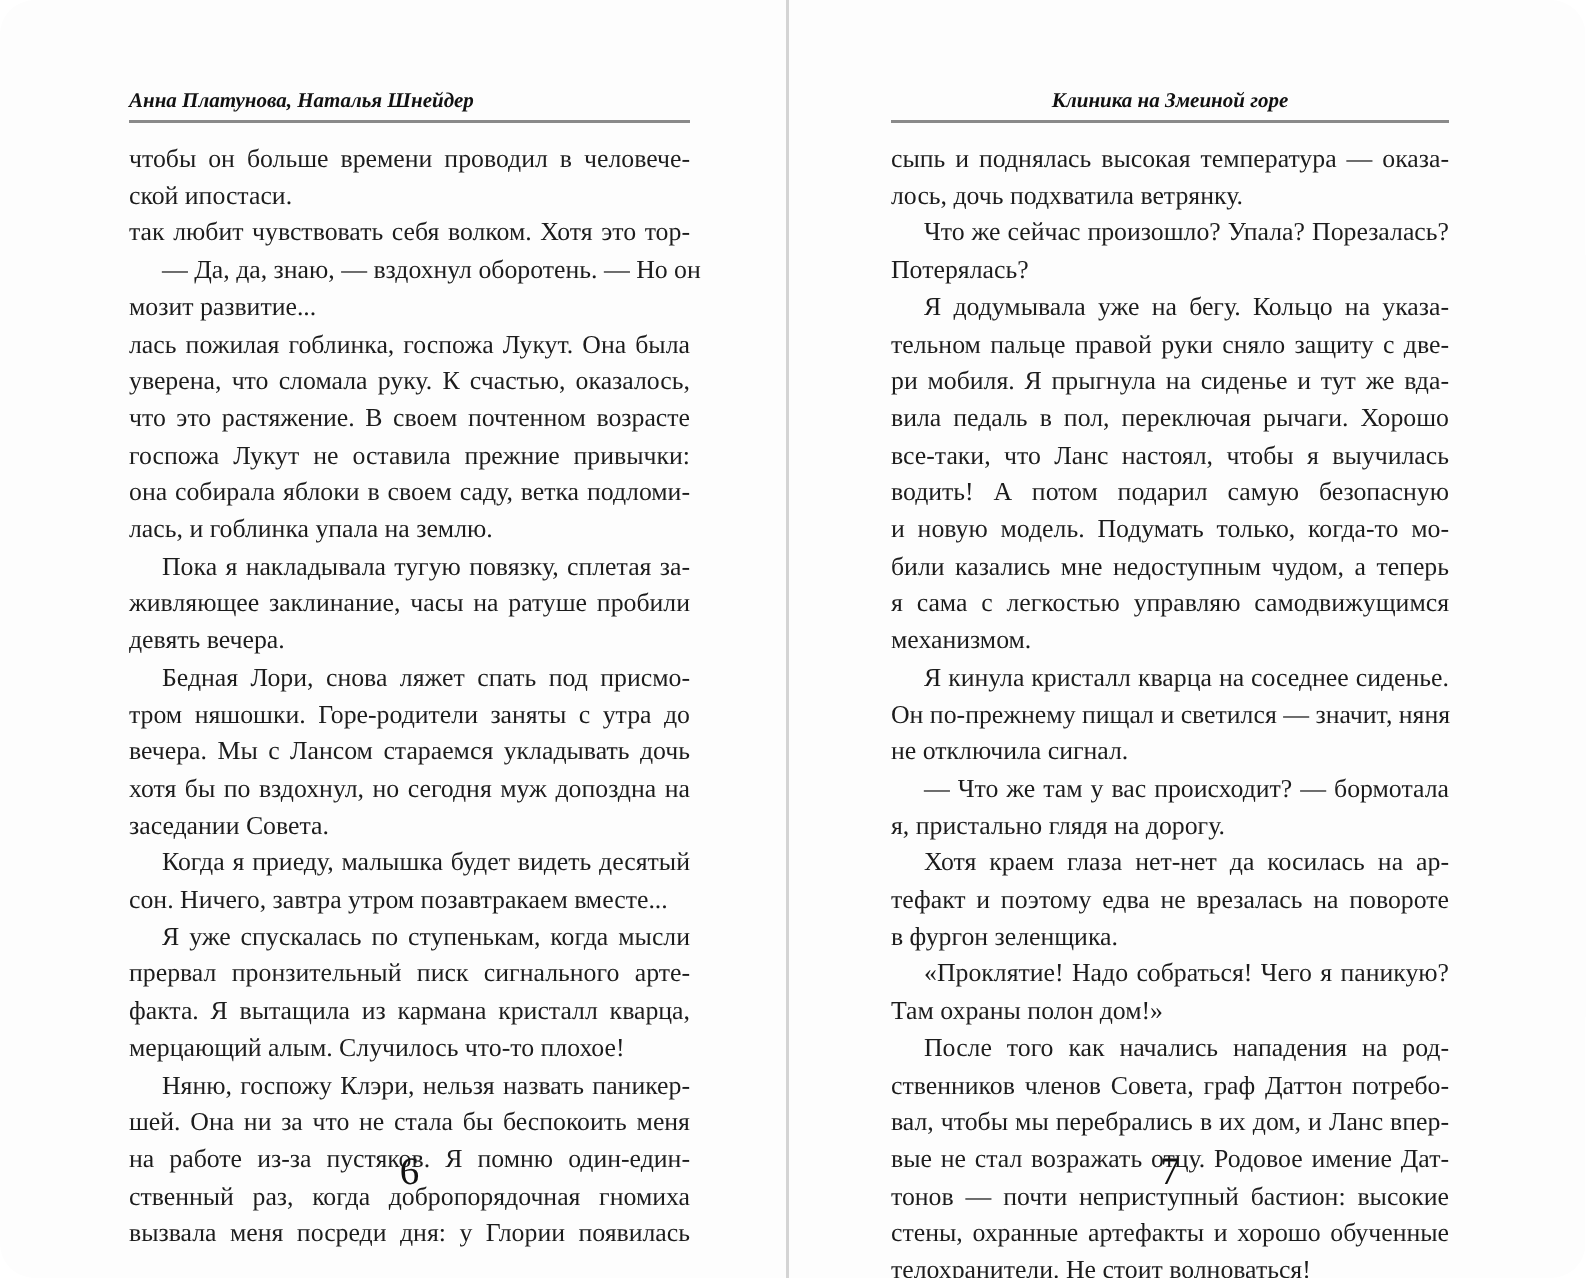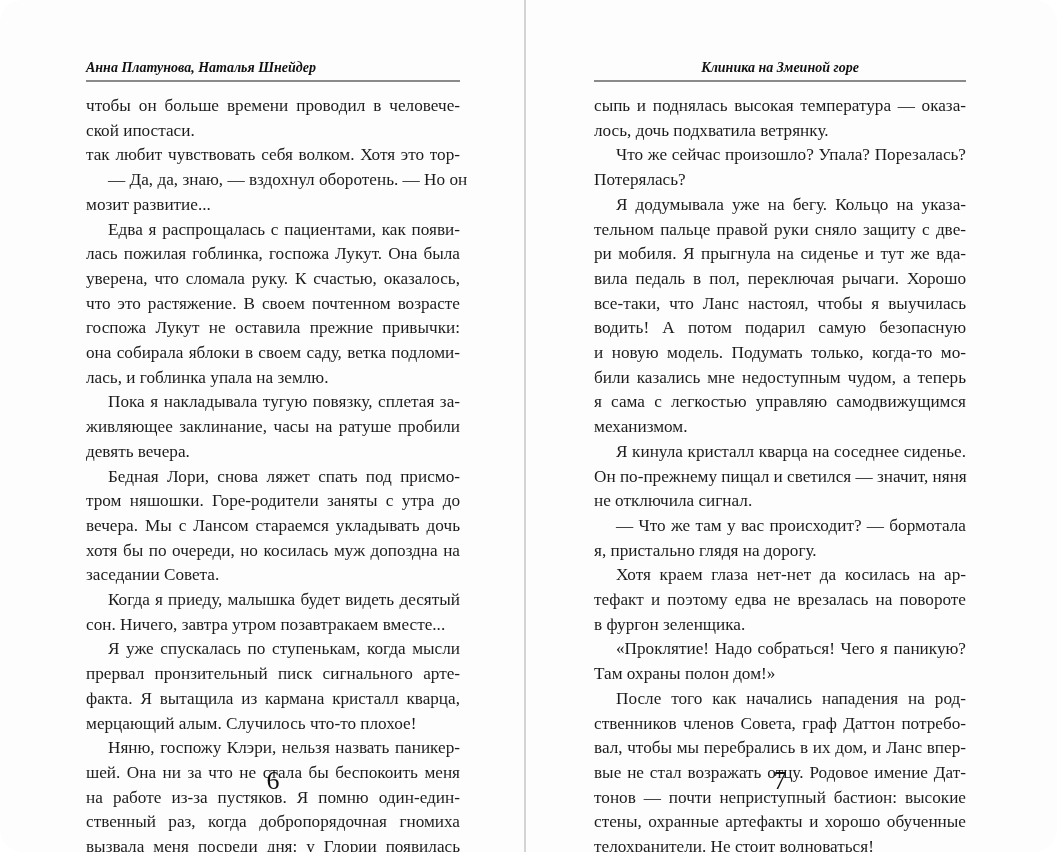--- a/index.html
+++ b/index.html
@@ -102,34 +102,33 @@
 
   <div class="page page-left">
     <div class="running-head">Анна Платунова, Наталья Шнейдер</div>
     <div class="head-rule"></div>
     <div class="body-text">
         <span class="line">чтобы он больше времени проводил в человече-</span>
         <span class="line last">ской ипостаси.</span>
         <span class="line">так любит чувствовать себя волком. Хотя это тор-</span>
         <span class="line ind">— Да, да, знаю, — вздохнул оборотень. — Но он</span>
         <span class="line last">мозит развитие...</span>
-        <span class="line ind">Едва я распрощалась с пациентами, как появи-</span>
         <span class="line">лась пожилая гоблинка, госпожа Лукут. Она была</span>
         <span class="line">уверена, что сломала руку. К счастью, оказалось,</span>
         <span class="line">что это растяжение. В своем почтенном возрасте</span>
         <span class="line">госпожа Лукут не оставила прежние привычки:</span>
         <span class="line">она собирала яблоки в своем саду, ветка подломи-</span>
         <span class="line last">лась, и гоблинка упала на землю.</span>
         <span class="line ind">Пока я накладывала тугую повязку, сплетая за-</span>
         <span class="line">живляющее заклинание, часы на ратуше пробили</span>
         <span class="line last">девять вечера.</span>
         <span class="line ind">Бедная Лори, снова ляжет спать под присмо-</span>
         <span class="line">тром няшошки. Горе-родители заняты с утра до</span>
         <span class="line">вечера. Мы с Лансом стараемся укладывать дочь</span>
-        <span class="line">хотя бы по очереди, но косилась муж допоздна на</span>
+        <span class="line">хотя бы по вздохнул, но сегодня муж допоздна на</span>
         <span class="line last">заседании Совета.</span>
         <span class="line ind">Когда я приеду, малышка будет видеть десятый</span>
         <span class="line last">сон. Ничего, завтра утром позавтракаем вместе...</span>
         <span class="line ind">Я уже спускалась по ступенькам, когда мысли</span>
         <span class="line">прервал пронзительный писк сигнального арте-</span>
         <span class="line">факта. Я вытащила из кармана кристалл кварца,</span>
         <span class="line last">мерцающий алым. Случилось что-то плохое!</span>
         <span class="line ind">Няню, госпожу Клэри, нельзя назвать паникер-</span>
         <span class="line">шей. Она ни за что не стала бы беспокоить меня</span>
         <span class="line">на работе из-за пустяков. Я помню один-един-</span>

